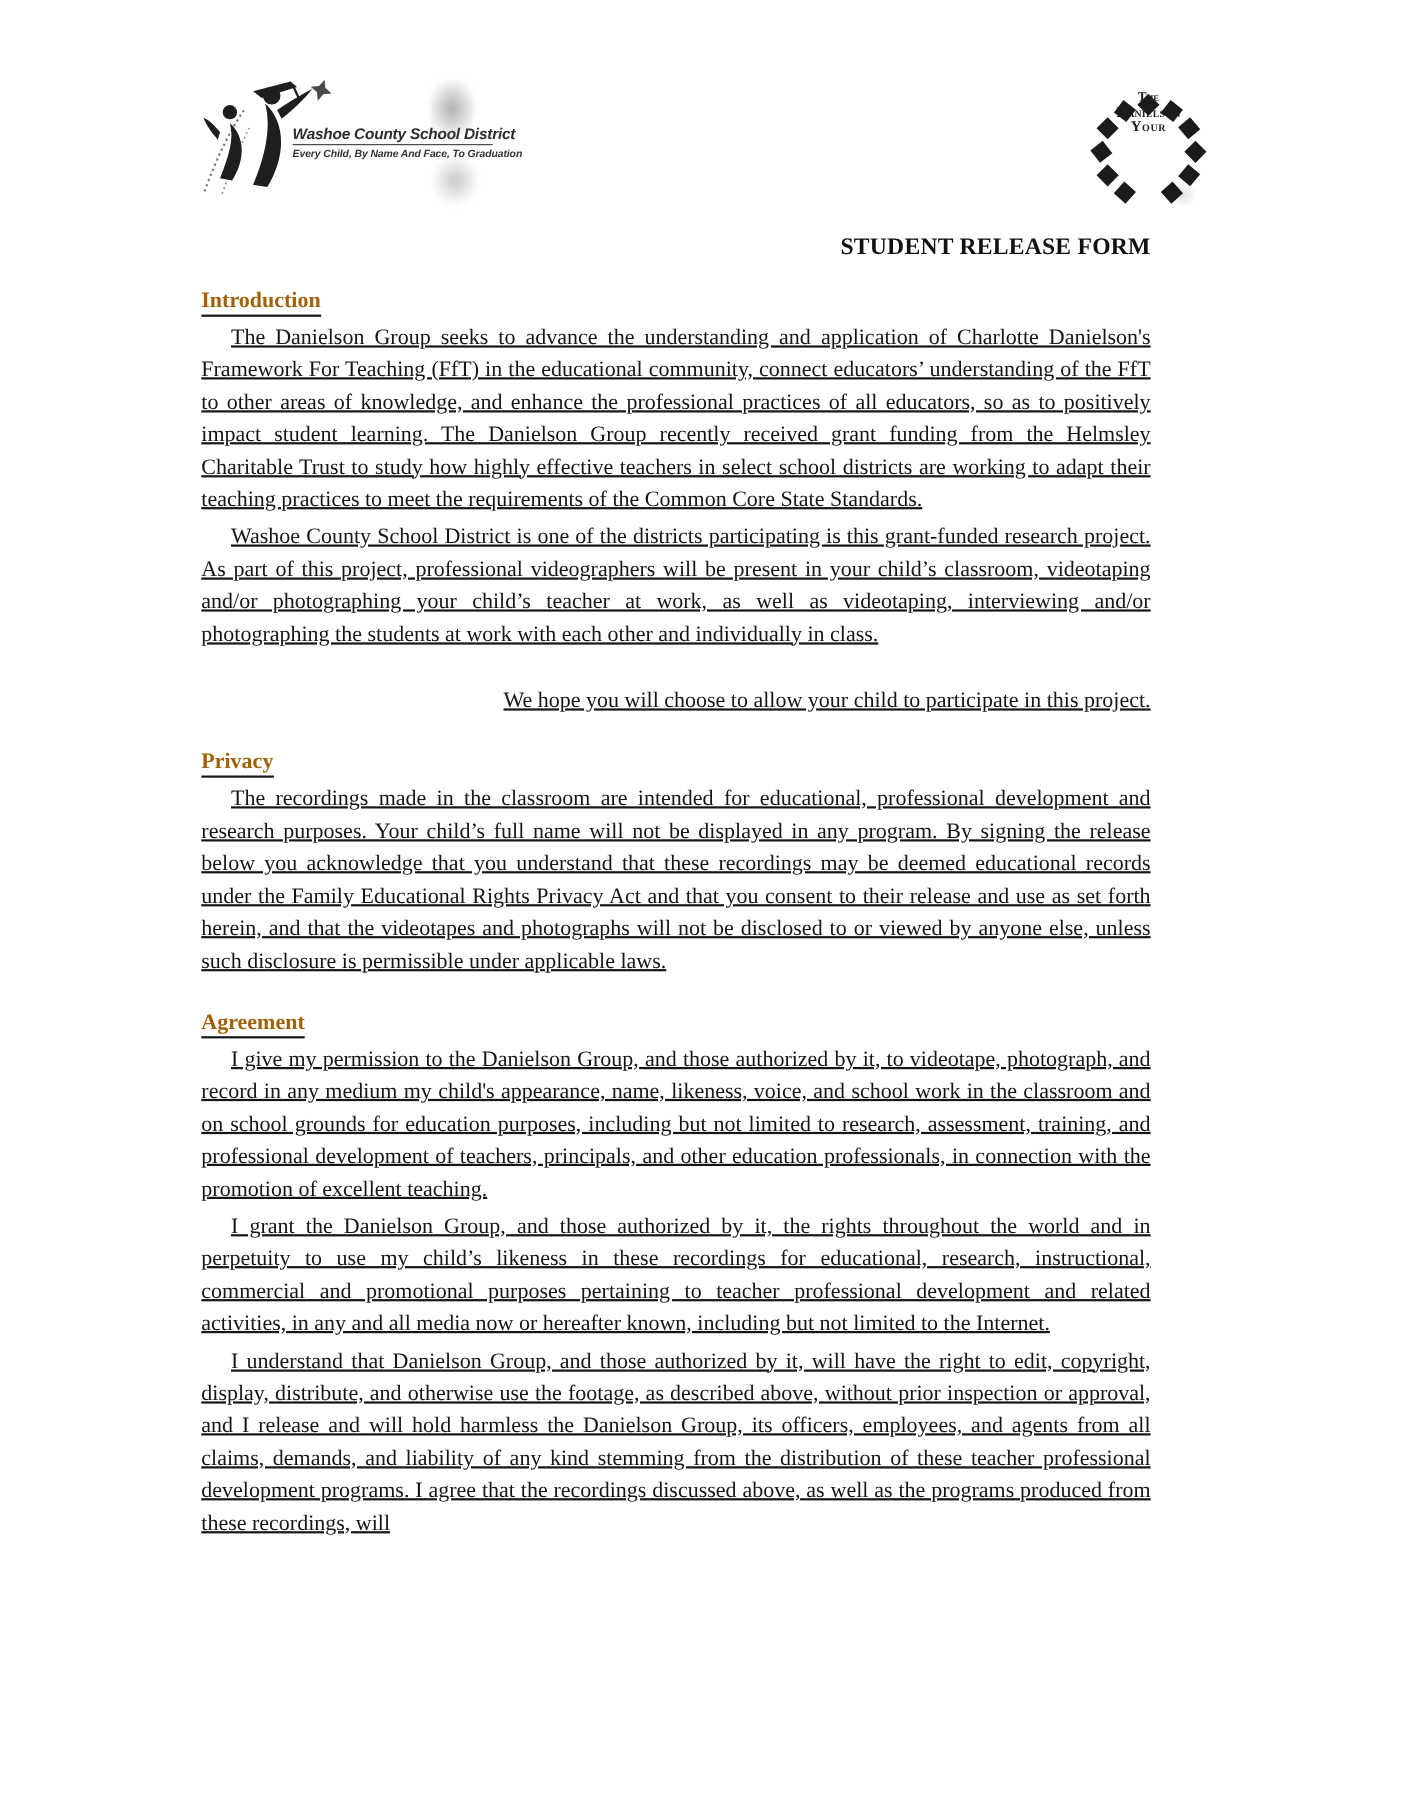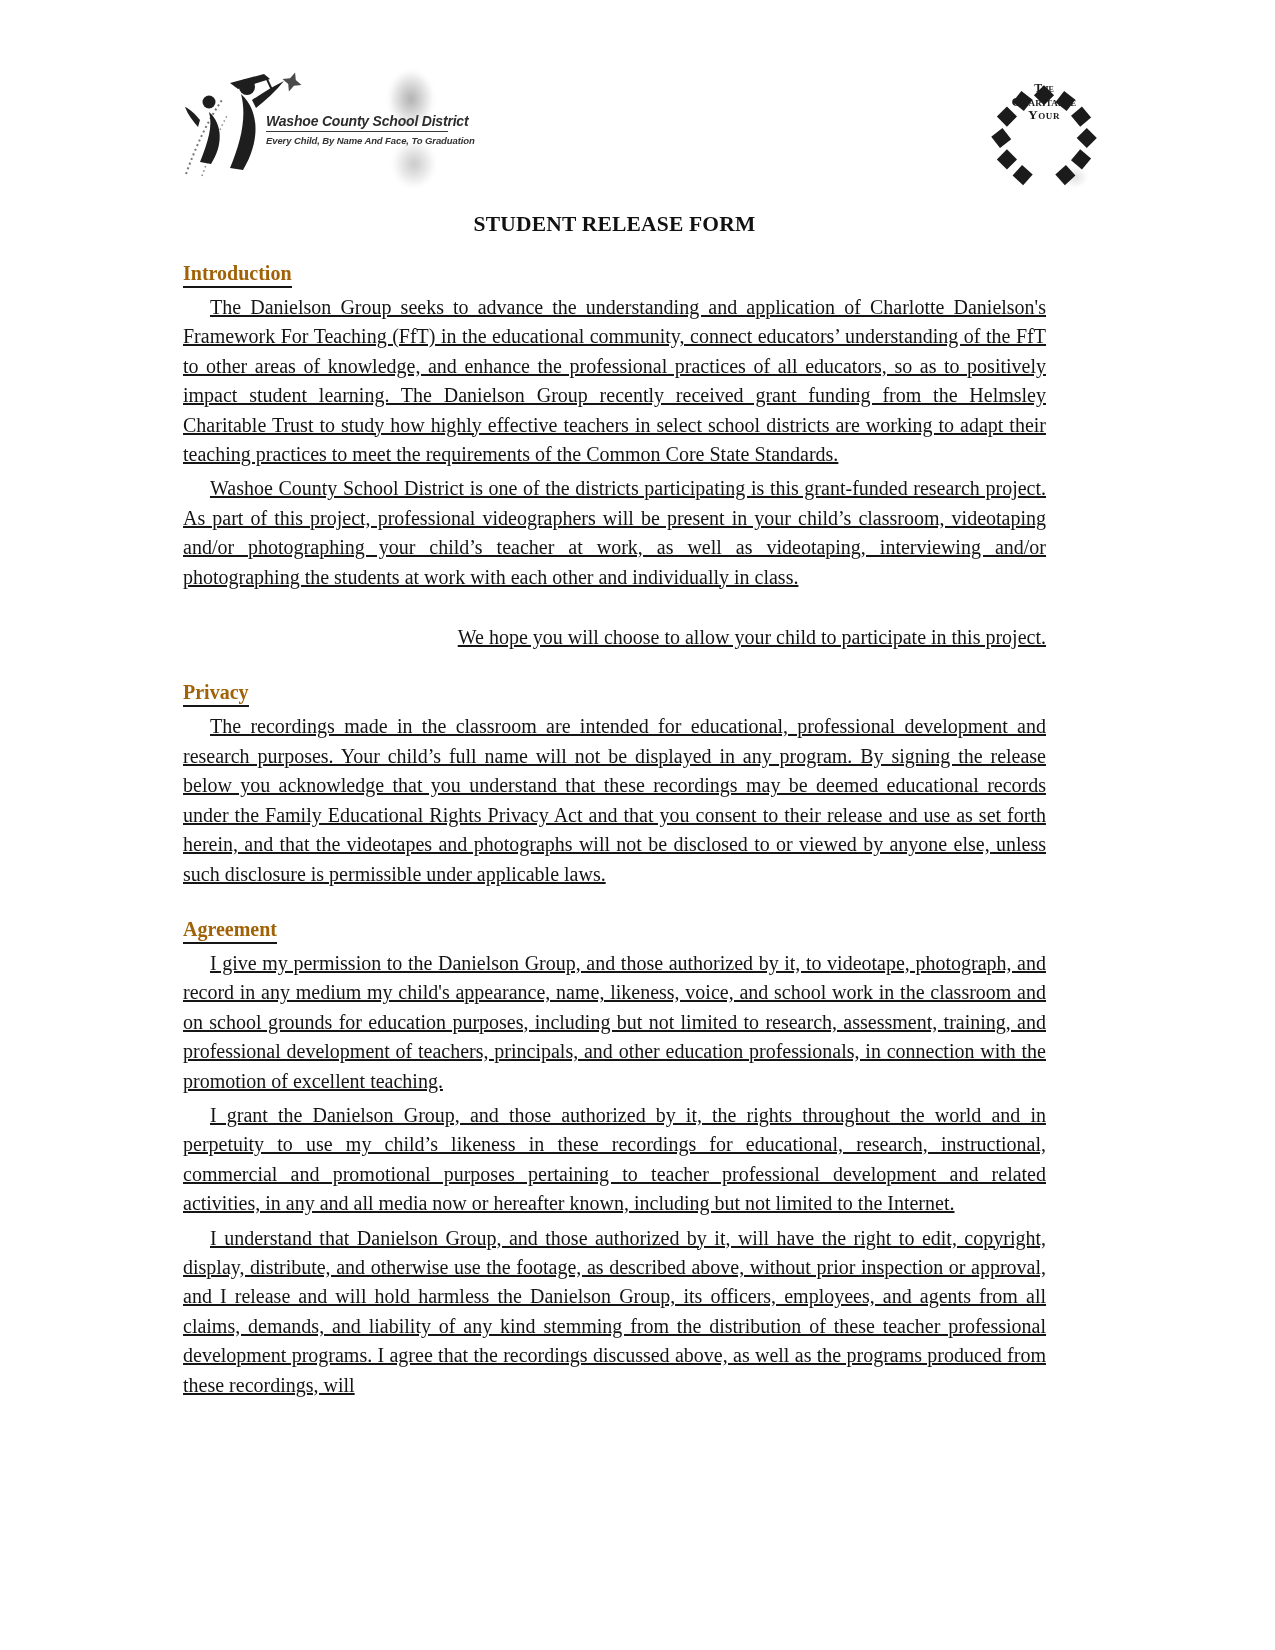--- a/index.html
+++ b/index.html
@@ -116,21 +116,21 @@
 
   
   .content {
     position: absolute;
     left: 183px;
     top: 212px;
     width: 863px;
   }
   .doc-title {
     margin: 0;
-    text-align: center;
+    text-align: right;
     font-size: 21.5px;
     font-weight: 700;
     letter-spacing: 0.2px;
     color: #111111;
   }
   .section-heading {
     margin: 25px 0 0 0;
     font-size: 20px;
     font-weight: 700;
     color: #a16207;
@@ -200,21 +200,21 @@
         <rect x="-7" y="-7" width="14" height="14" transform="translate(76,91.4) rotate(48)"></rect>
         <rect x="-7" y="-7" width="14" height="14" transform="translate(34,91.4) rotate(42)"></rect>
         <rect x="-7" y="-7" width="14" height="14" transform="translate(18.6,76) rotate(45)"></rect>
         <rect x="-7" y="-7" width="14" height="14" transform="translate(13,55) rotate(52)"></rect>
         <rect x="-7" y="-7" width="14" height="14" transform="translate(18.6,34) rotate(45)"></rect>
         <rect x="-7" y="-7" width="14" height="14" transform="translate(34,18.6) rotate(38)"></rect>
       </g>
     </svg>
     <div class="danielson-text">
       <div class="dg-line dg-line-1">The</div>
-      <div class="dg-line dg-line-2">Charitable</div>
+      <div class="dg-line dg-line-2">Danielson</div>
       <div class="dg-line dg-line-3">Your</div>
     </div>
   </div>
 
   <div class="content">
 
     <h1 class="doc-title">STUDENT RELEASE FORM</h1>
 
     <h2 class="section-heading">
       <span class="heading-underline">Introduction</span>

